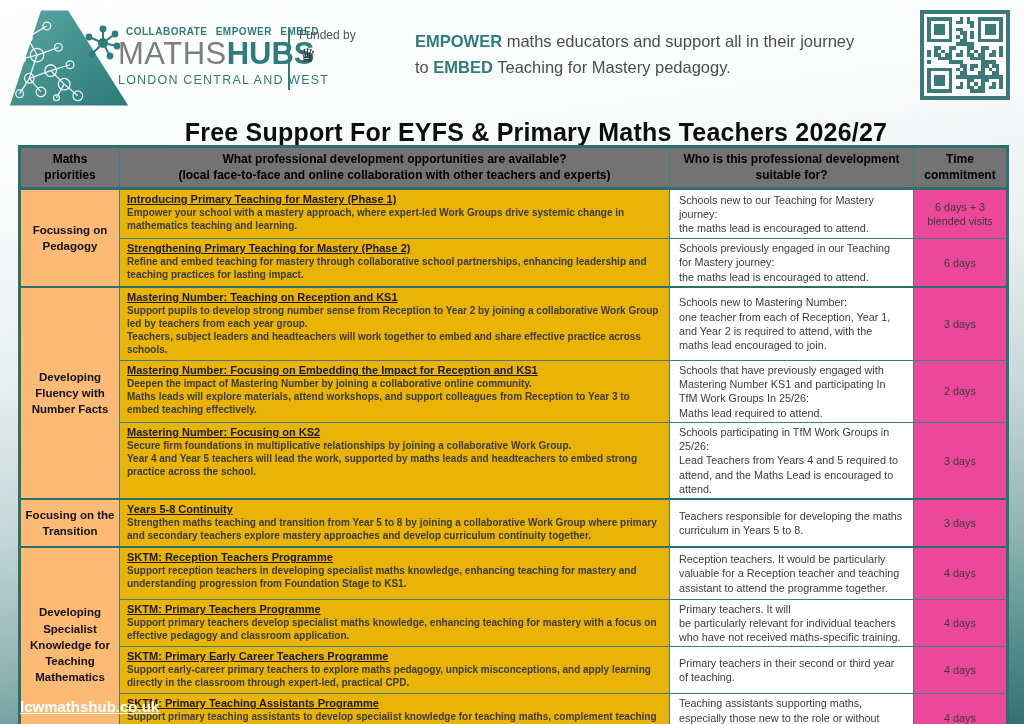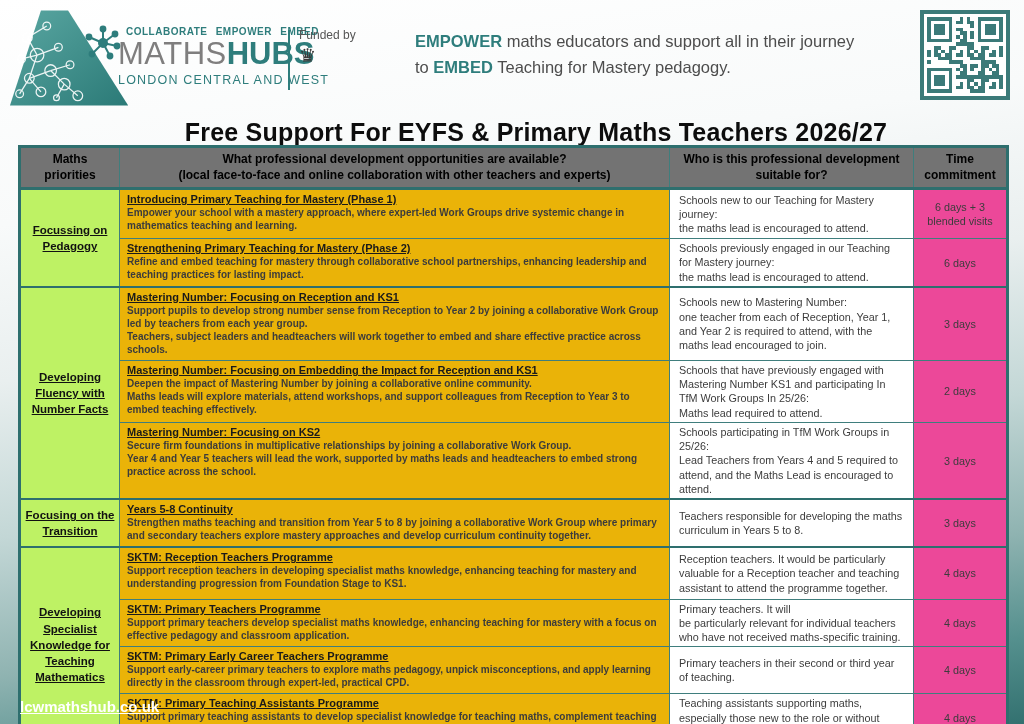--- a/index.html
+++ b/index.html
@@ -28,21 +28,21 @@
   .qr-box svg{width:76px;height:76px;display:block;}
   
   .title{position:absolute;top:106px;left:12px;width:1024px;margin:12px;text-align:center;
     font-size:25px;font-weight:bold;color:#0d0d0d;letter-spacing:.2px;}
   
   table.grid{position:absolute;left:18px;top:145px;border-collapse:collapse;background:#fff;
     border:3px solid #2e6f6e;table-layout:fixed;}
   .grid th,.grid td{border:1px solid #3f7e7d;}
   .grid thead th{border-bottom:3px solid #2e6f6e;font-size:12px;color:#000;line-height:1.3;padding:4px 6px;background:#737373;}
   tr.sec td{border-top:2px solid #2e6f6e;}
-  td.priority{font-weight:bold;font-size:11.5px;color:#111;text-align:center;vertical-align:middle;line-height:1.4;padding:2px 4px;background:#bef264;text-decoration:underline;}
+  td.priority{font-weight:bold;font-size:11.5px;color:#111;text-align:center;vertical-align:middle;line-height:1.4;padding:2px 4px;background:#fdba74;}
   td.prog{vertical-align:top;padding:3px 7px 4px;background:#eab308;}
   .prog-title{font-weight:bold;text-decoration:underline;font-size:11px;color:#1a1a1a;margin-bottom:1px;}
   .prog-desc{font-size:10px;color:#3c3c3c;line-height:1.3;white-space:pre-line;font-weight:bold;}
   td.suit{font-size:10.8px;color:#3c3c3c;text-align:left;vertical-align:middle;line-height:1.32;padding:2px 9px;white-space:pre-line;background:#fff;}
   td.time{font-size:10.8px;color:#3c3c3c;text-align:center;vertical-align:middle;line-height:1.3;padding:2px 4px;white-space:pre-line;background:#ec4899;}
   
   .footer{position:absolute;left:0;right:0;bottom:9px;display:flex;justify-content:space-between;padding:0 20px;gap:12px;}
   .flink{color:#ffffff;font-weight:bold;font-size:15px;text-decoration:underline;cursor:pointer;}
 </style>
 </head>
@@ -305,21 +305,21 @@
           <div class="prog-title">Strengthening Primary Teaching for Mastery (Phase 2)</div>
           <div class="prog-desc">Refine and embed teaching for mastery through collaborative school partnerships, enhancing leadership and teaching practices for lasting impact.</div>
         </td>
         <td class="suit">Schools previously engaged in our Teaching for Mastery journey:
 the maths lead is encouraged to attend.</td>
         <td class="time">6 days</td>
       </tr>
       <tr class="sec" style="height:59px">
         <td class="priority" rowspan="3">Developing Fluency with Number Facts</td>
         <td class="prog">
-          <div class="prog-title">Mastering Number: Focusing on Reception and KS1</div>
+          <div class="prog-title">Mastering Number: Teaching on Reception and KS1</div>
           <div class="prog-desc">Support pupils to develop strong number sense from Reception to Year 2 by joining a collaborative Work Group led by teachers from each year group.
 Teachers, subject leaders and headteachers will work together to embed and share effective practice across schools.</div>
         </td>
         <td class="suit">Schools new to Mastering Number:
 one teacher from each of Reception, Year 1, and Year 2 is required to attend, with the maths lead encouraged to join.</td>
         <td class="time">3 days</td>
       </tr>
       <tr style="height:51px">
         <td class="prog">
           <div class="prog-title">Mastering Number: Focusing on Embedding the Impact for Reception and KS1</div>

